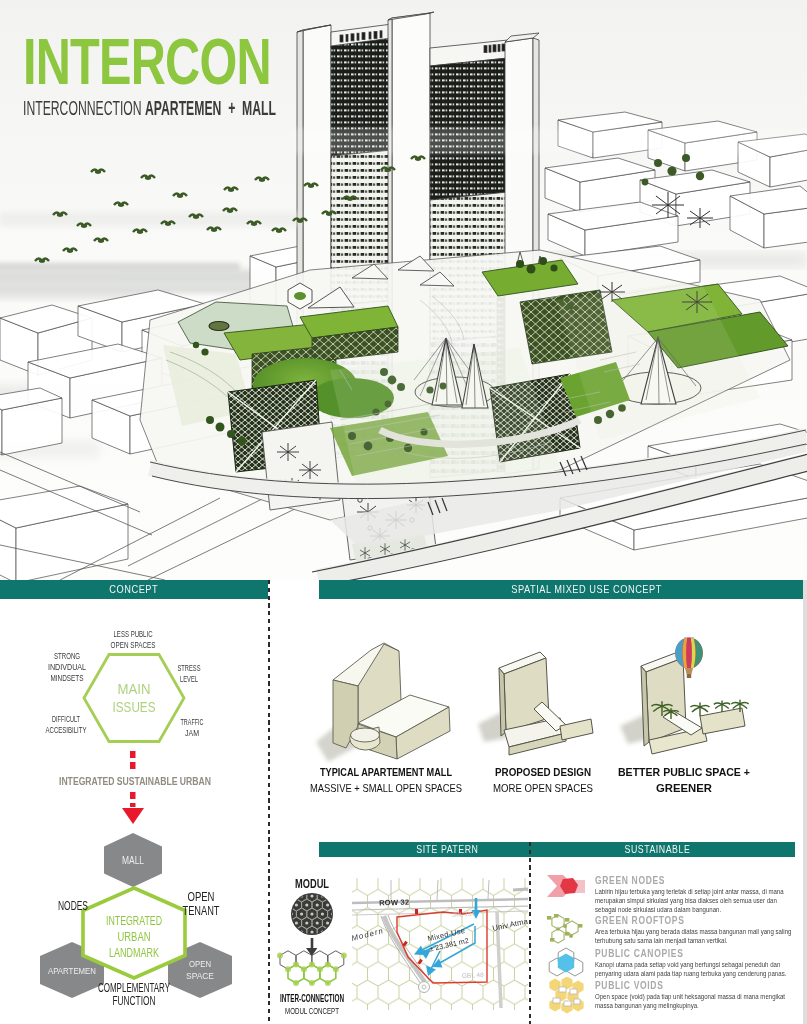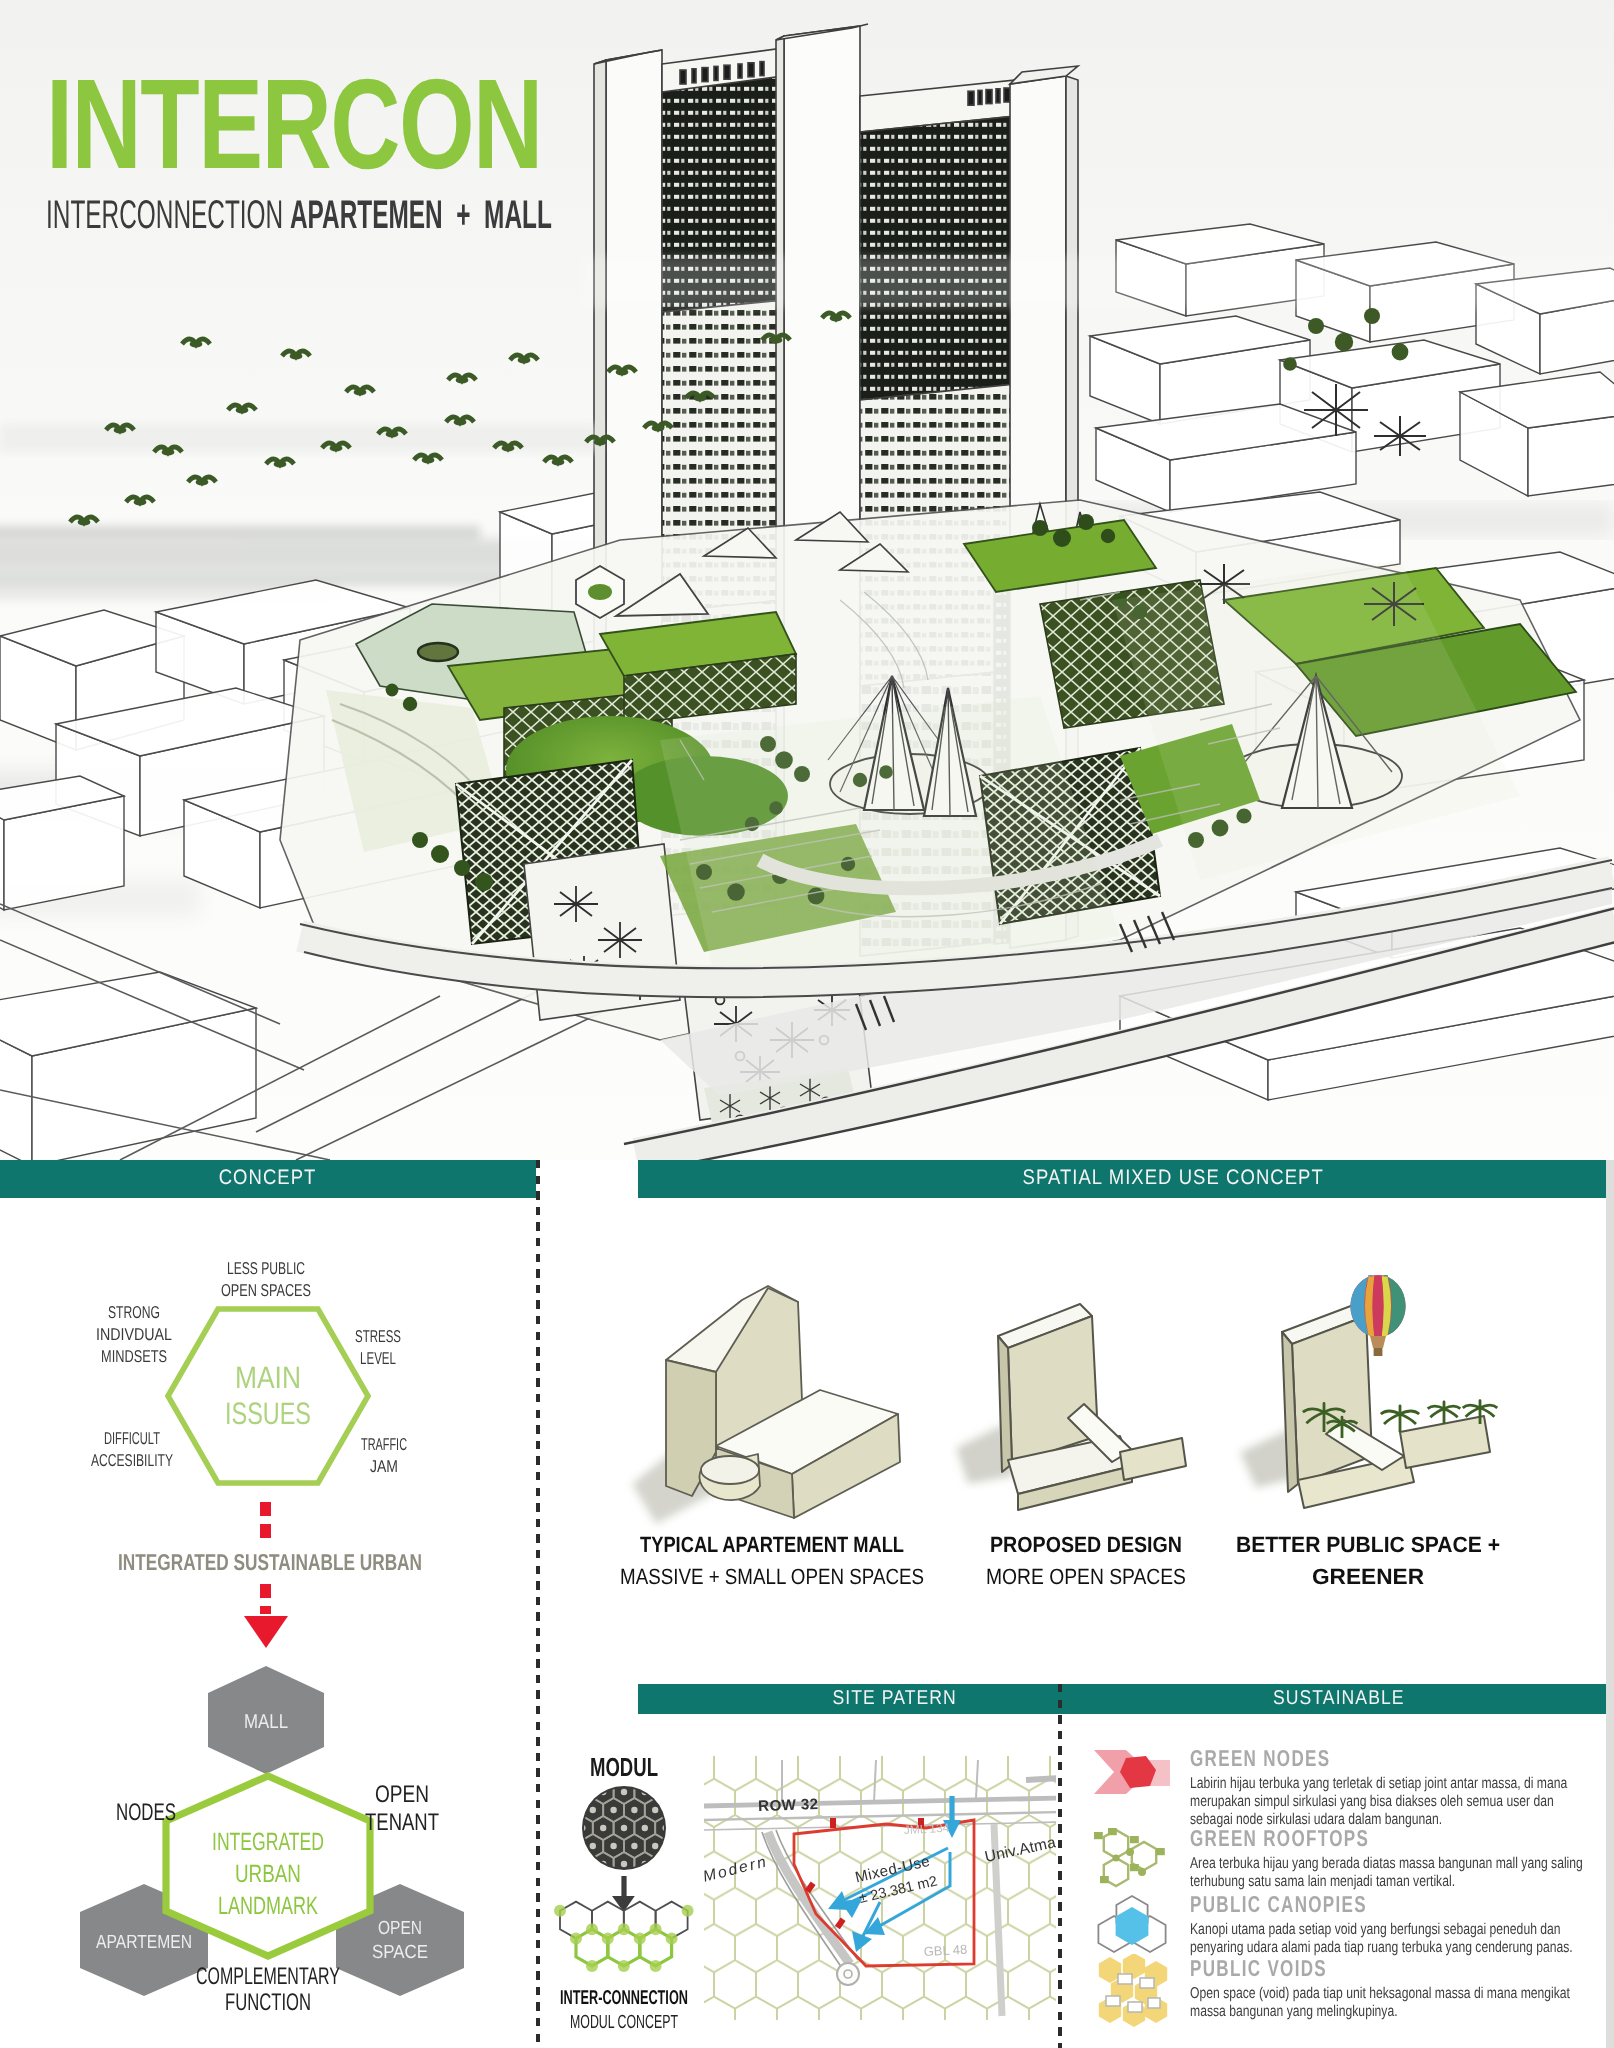--- a/index.html
+++ b/index.html
@@ -436,21 +436,21 @@
 <div class="abs" style="left:23px;top:31px;width:400px;height:62px;font-size:64px;font-weight:bold;color:#8dc63f;letter-spacing:-1px;transform:scaleX(0.76);transform-origin:left top;line-height:62px;">INTERCON</div>
 
 <div class="abs" style="left:23px;top:97px;width:420px;font-size:20px;color:#3b3b3d;transform:scaleX(0.61);transform-origin:left top;white-space:nowrap;">INTERCONNECTION <b>APARTEMEN&nbsp; +&nbsp; MALL</b></div>
 
 <div class="bar" style="left:0;top:580px;width:268px;"><span>CONCEPT</span></div>
 
 <div class="bar" style="left:271px;top:580px;width:536px;margin-left:48px;"><span>SPATIAL MIXED USE CONCEPT</span></div>
 
 <div class="bar" style="left:271px;top:842px;width:257px;height:15px;line-height:15px;font-size:10px;margin-left:48px;"><span>SITE PATERN</span></div>
 
-<div class="bar" style="left:531px;top:842px;width:276px;height:15px;line-height:15px;font-size:10px;"><span>SUSTAINABLE</span></div>
+<div class="bar" style="left:519px;top:842px;width:276px;height:15px;line-height:15px;font-size:10px;"><span>SUSTAINABLE</span></div>
 
 <div class="vdash" style="left:267.5px;top:580px;height:444px;"></div>
 
 <div class="vdash" style="left:528.5px;top:842px;height:182px;"></div>
 
 <div class="abs" style="left:803px;top:580px;width:4px;height:444px;background:#dededd;"></div>
 
 <svg class="abs" style="left:0;top:600px" width="268" height="424" viewBox="0 600 268 424">
 
 <polygon points="84,698 109.0,654.5 159.0,654.5 184,698 159.0,741.5 109.0,741.5" fill="#ffffff" stroke="#a5ce54" stroke-width="2.8"></polygon>

